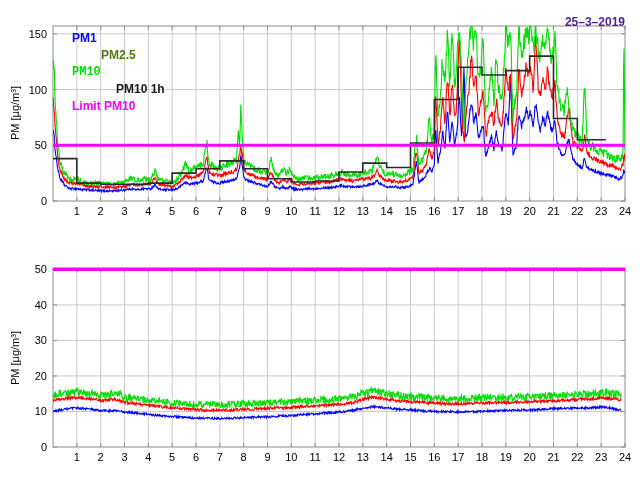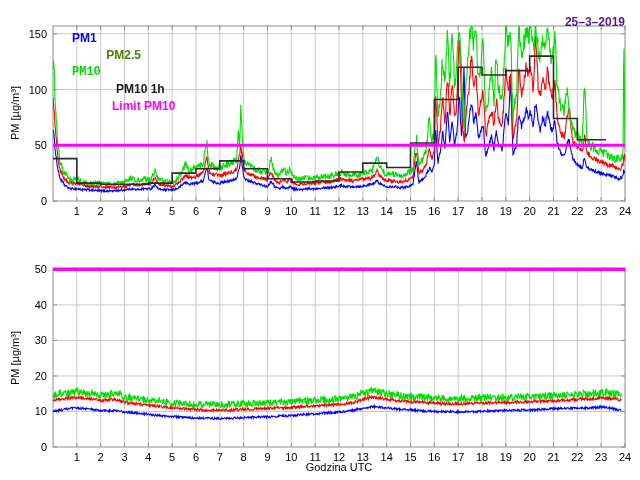--- a/index.html
+++ b/index.html
@@ -283,22 +283,21 @@
         <polyline points="53.0,398.5 53.5,396.6 54.0,394.3 54.4,393.6 54.9,398.8 55.4,391.6 55.9,397.4 56.3,394.3 56.8,395.1 57.3,397.2 57.8,395.0 58.2,394.9 58.7,396.4 59.2,390.9 59.7,390.2 60.1,394.8 60.6,390.1 61.1,396.9 61.6,395.2 62.1,395.1 62.5,393.8 63.0,395.7 63.5,392.0 64.0,391.9 64.4,391.7 64.9,392.2 65.4,390.5 65.9,390.8 66.3,392.7 66.8,396.5 67.3,395.4 67.8,391.2 68.3,389.6 68.7,396.0 69.2,391.8 69.7,396.9 70.2,390.3 70.6,394.9 71.1,392.0 71.6,390.6 72.1,393.3 72.5,389.3 73.0,392.4 73.5,393.7 74.0,389.5 74.5,396.3 74.9,393.7 75.4,389.9 75.9,390.6 76.4,388.1 76.8,391.3 77.3,389.4 77.8,388.5 78.3,395.8 78.7,392.8 79.2,395.7 79.7,389.9 80.2,393.7 80.6,391.8 81.1,390.1 81.6,391.3 82.1,394.2 82.6,393.1 83.0,394.8 83.5,389.4 84.0,393.8 84.5,390.5 84.9,394.8 85.4,392.1 85.9,397.1 86.4,394.6 86.8,391.0 87.3,392.3 87.8,396.5 88.3,393.2 88.8,393.3 89.2,391.0 89.7,397.1 90.2,394.0 90.7,394.2 91.1,395.4 91.6,391.6 92.1,390.3 92.6,393.1 93.0,395.4 93.5,392.0 94.0,394.6 94.5,395.8 94.9,391.8 95.4,391.8 95.9,394.4 96.4,396.6 96.9,394.4 97.3,392.9 97.8,393.9 98.3,397.8 98.8,397.2 99.2,395.1 99.7,396.8 100.2,398.5 100.7,393.7 101.1,391.3 101.6,394.8 102.1,393.3 102.6,392.8 103.1,392.7 103.5,396.9 104.0,394.8 104.5,393.0 105.0,398.4 105.4,391.6 105.9,394.1 106.4,396.9 106.9,397.1 107.3,392.1 107.8,395.4 108.3,392.5 108.8,395.0 109.2,397.7 109.7,398.2 110.2,391.1 110.7,397.5 111.2,391.4 111.6,390.6 112.1,392.5 112.6,395.4 113.1,395.2 113.5,395.9 114.0,394.8 114.5,392.1 115.0,391.8 115.4,393.8 115.9,394.2 116.4,391.6 116.9,394.5 117.4,395.4 117.8,392.6 118.3,395.3 118.8,390.9 119.3,396.3 119.7,393.5 120.2,391.1 120.7,392.7 121.2,394.9 121.6,392.7 122.1,398.6 122.6,398.2 123.1,398.7 123.5,399.8 124.0,396.8 124.5,399.2 125.0,395.2 125.5,394.9 125.9,396.3 126.4,397.0 126.9,401.2 127.4,400.6 127.8,400.3 128.3,394.6 128.8,400.2 129.3,394.8 129.7,394.2 130.2,400.8 130.7,395.3 131.2,399.1 131.7,401.4 132.1,397.0 132.6,398.8 133.1,396.2 133.6,396.3 134.0,397.2 134.5,395.2 135.0,399.2 135.5,397.2 135.9,398.2 136.4,399.6 136.9,400.2 137.4,395.9 137.8,396.3 138.3,396.7 138.8,401.5 139.3,399.8 139.8,400.2 140.2,397.6 140.7,397.2 141.2,397.7 141.7,398.3 142.1,398.2 142.6,396.6 143.1,402.7 143.6,396.0 144.0,403.2 144.5,399.5 145.0,397.0 145.5,402.2 146.0,400.2 146.4,403.3 146.9,399.1 147.4,398.2 147.9,399.6 148.3,401.9 148.8,401.3 149.3,400.6 149.8,403.6 150.2,400.0 150.7,401.0 151.2,400.3 151.7,402.9 152.1,397.9 152.6,398.3 153.1,400.1 153.6,400.3 154.1,399.1 154.5,398.0 155.0,402.3 155.5,401.9 156.0,403.0 156.4,400.1 156.9,400.1 157.4,401.1 157.9,402.3 158.3,402.6 158.8,398.8 159.3,398.0 159.8,402.5 160.2,401.3 160.7,401.6 161.2,400.0 161.7,400.2 162.2,401.1 162.6,403.3 163.1,402.4 163.6,398.8 164.1,401.2 164.5,403.5 165.0,404.1 165.5,404.8 166.0,400.3 166.4,398.9 166.9,404.7 167.4,399.6 167.9,400.1 168.4,401.9 168.8,402.2 169.3,403.0 169.8,402.9 170.3,404.4 170.7,405.4 171.2,406.3 171.7,403.1 172.2,404.7 172.6,405.0 173.1,404.4 173.6,405.6 174.1,401.8 174.5,400.1 175.0,404.6 175.5,405.8 176.0,404.0 176.5,399.7 176.9,402.4 177.4,400.6 177.9,401.0 178.4,402.0 178.8,405.2 179.3,406.0 179.8,400.1 180.3,404.5 180.7,401.1 181.2,402.8 181.7,405.3 182.2,402.5 182.7,405.9 183.1,404.6 183.6,401.7 184.1,404.1 184.6,404.9 185.0,401.9 185.5,401.5 186.0,401.3 186.5,405.0 186.9,406.6 187.4,402.8 187.9,404.9 188.4,405.6 188.8,403.9 189.3,406.9 189.8,400.8 190.3,406.6 190.8,404.8 191.2,405.3 191.7,403.8 192.2,407.6 192.7,406.2 193.1,406.7 193.6,401.2 194.1,407.7 194.6,405.3 195.0,404.5 195.5,404.8 196.0,405.8 196.5,403.5 197.0,406.0 197.4,406.7 197.9,405.3 198.4,405.4 198.9,401.8 199.3,401.7 199.8,404.2 200.3,403.5 200.8,401.1 201.2,403.5 201.7,406.9 202.2,407.6 202.7,406.0 203.1,404.9 203.6,406.2 204.1,404.1 204.6,404.0 205.1,404.7 205.5,402.9 206.0,402.1 206.5,403.3 207.0,401.2 207.4,405.3 207.9,403.9 208.4,402.7 208.9,403.8 209.3,402.3 209.8,407.7 210.3,402.9 210.8,402.0 211.3,405.8 211.7,404.0 212.2,406.1 212.7,402.1 213.2,403.0 213.6,403.5 214.1,401.4 214.6,404.2 215.1,405.3 215.5,407.0 216.0,402.8 216.5,404.0 217.0,407.2 217.4,402.0 217.9,406.0 218.4,405.6 218.9,402.5 219.4,404.1 219.8,405.5 220.3,407.8 220.8,406.0 221.3,405.0 221.7,401.3 222.2,407.1 222.7,403.2 223.2,406.8 223.6,405.8 224.1,406.0 224.6,406.9 225.1,403.6 225.6,406.7 226.0,403.5 226.5,406.1 227.0,404.6 227.5,406.9 227.9,405.8 228.4,400.8 228.9,404.9 229.4,401.4 229.8,407.5 230.3,406.0 230.8,405.8 231.3,402.8 231.7,401.0 232.2,402.8 232.7,402.5 233.2,401.8 233.7,402.8 234.1,401.4 234.6,404.8 235.1,406.0 235.6,407.0 236.0,403.7 236.5,405.2 237.0,407.1 237.5,401.8 237.9,402.7 238.4,401.2 238.9,404.8 239.4,407.0 239.9,405.0 240.3,407.2 240.8,400.8 241.3,406.4 241.8,404.9 242.2,401.0 242.7,402.0 243.2,400.6 243.7,401.3 244.1,404.7 244.6,401.3 245.1,406.0 245.6,406.3 246.0,403.6 246.5,402.3 247.0,406.8 247.5,406.8 248.0,401.7 248.4,401.0 248.9,404.3 249.4,405.9 249.9,401.6 250.3,404.6 250.8,404.0 251.3,405.5 251.8,404.8 252.2,406.2 252.7,404.8 253.2,400.9 253.7,401.6 254.2,400.7 254.6,402.2 255.1,405.6 255.6,404.8 256.1,401.0 256.5,404.6 257.0,404.9 257.5,404.9 258.0,400.6 258.4,406.7 258.9,405.0 259.4,402.7 259.9,400.6 260.3,400.7 260.8,405.3 261.3,405.1 261.8,402.4 262.3,401.7 262.7,406.0 263.2,400.6 263.7,404.2 264.2,403.7 264.6,400.5 265.1,405.5 265.6,405.4 266.1,402.5 266.5,402.8 267.0,399.9 267.5,401.6 268.0,400.5 268.5,400.5 268.9,403.7 269.4,404.9 269.9,401.6 270.4,399.3 270.8,405.2 271.3,405.1 271.8,403.0 272.3,405.4 272.7,403.0 273.2,400.3 273.7,403.5 274.2,400.0 274.6,402.9 275.1,400.1 275.6,400.1 276.1,405.8 276.6,403.8 277.0,401.9 277.5,401.7 278.0,401.8 278.5,401.7 278.9,399.6 279.4,401.3 279.9,400.3 280.4,402.0 280.8,404.6 281.3,398.8 281.8,399.5 282.3,401.3 282.8,401.9 283.2,405.5 283.7,401.3 284.2,400.2 284.7,401.0 285.1,405.7 285.6,401.9 286.1,401.8 286.6,400.6 287.0,405.5 287.5,404.3 288.0,400.3 288.5,401.2 288.9,399.7 289.4,400.0 289.9,403.1 290.4,402.4 290.9,399.0 291.3,404.6 291.8,401.2 292.3,398.8 292.8,404.3 293.2,400.2 293.7,400.0 294.2,399.7 294.7,403.5 295.1,398.6 295.6,403.2 296.1,402.2 296.6,398.7 297.1,401.6 297.5,398.6 298.0,399.0 298.5,401.7 299.0,398.3 299.4,403.6 299.9,397.8 300.4,398.9 300.9,401.0 301.3,402.5 301.8,399.2 302.3,402.0 302.8,403.0 303.2,399.4 303.7,399.2 304.2,398.8 304.7,398.6 305.2,403.2 305.6,397.5 306.1,402.9 306.6,404.2 307.1,403.4 307.5,397.4 308.0,404.1 308.5,403.6 309.0,398.2 309.4,400.6 309.9,400.3 310.4,398.3 310.9,402.9 311.4,398.6 311.8,403.2 312.3,402.3 312.8,402.5 313.3,398.2 313.7,401.3 314.2,397.2 314.7,397.7 315.2,398.4 315.6,399.2 316.1,402.8 316.6,401.8 317.1,399.5 317.5,400.7 318.0,402.5 318.5,399.1 319.0,401.7 319.5,401.5 319.9,401.2 320.4,402.5 320.9,397.0 321.4,398.0 321.8,398.9 322.3,399.4 322.8,396.8 323.3,396.5 323.7,403.4 324.2,396.2 324.7,403.4 325.2,399.7 325.7,397.4 326.1,402.0 326.6,401.4 327.1,399.7 327.6,400.8 328.0,401.4 328.5,403.1 329.0,399.7 329.5,398.9 329.9,402.6 330.4,400.2 330.9,400.9 331.4,399.6 331.8,400.1 332.3,396.4 332.8,401.3 333.3,402.4 333.8,402.0 334.2,397.7 334.7,396.1 335.2,395.7 335.7,400.8 336.1,400.1 336.6,396.8 337.1,401.0 337.6,397.8 338.0,401.7 338.5,398.4 339.0,396.3 339.5,396.0 340.0,397.8 340.4,401.7 340.9,395.9 341.4,399.9 341.9,397.0 342.3,398.8 342.8,396.6 343.3,399.1 343.8,396.1 344.2,397.7 344.7,398.3 345.2,396.1 345.7,395.9 346.1,396.4 346.6,398.9 347.1,396.8 347.6,401.3 348.1,396.8 348.5,397.7 349.0,398.7 349.5,397.2 350.0,394.0 350.4,394.1 350.9,397.9 351.4,394.6 351.9,399.3 352.3,393.7 352.8,395.9 353.3,394.3 353.8,395.0 354.3,399.1 354.7,395.6 355.2,394.0 355.7,397.8 356.2,398.0 356.6,399.3 357.1,399.1 357.6,391.8 358.1,395.9 358.5,394.1 359.0,394.7 359.5,393.2 360.0,396.3 360.4,394.5 360.9,390.5 361.4,391.6 361.9,393.1 362.4,390.0 362.8,392.2 363.3,390.9 363.8,394.9 364.3,392.1 364.7,395.3 365.2,396.0 365.7,391.9 366.2,389.6 366.6,393.4 367.1,389.4 367.6,396.2 368.1,395.8 368.6,395.0 369.0,388.7 369.5,391.7 370.0,389.0 370.5,391.5 370.9,388.0 371.4,387.7 371.9,392.9 372.4,392.4 372.8,388.6 373.3,390.7 373.8,391.0 374.3,387.8 374.7,390.3 375.2,387.9 375.7,393.0 376.2,389.6 376.7,391.0 377.1,391.3 377.6,395.3 378.1,389.2 378.6,388.7 379.0,394.7 379.5,392.9 380.0,389.2 380.5,391.7 380.9,394.8 381.4,396.1 381.9,389.4 382.4,391.0 382.9,391.7 383.3,389.7 383.8,389.9 384.3,393.9 384.8,396.4 385.2,396.7 385.7,391.6 386.2,392.8 386.7,391.7 387.1,394.6 387.6,396.8 388.1,394.5 388.6,394.2 389.0,391.0 389.5,392.0 390.0,397.4 390.5,395.0 391.0,392.1 391.4,397.8 391.9,391.9 392.4,398.0 392.9,393.5 393.3,392.3 393.8,393.7 394.3,393.5 394.8,395.6 395.2,397.3 395.7,395.5 396.2,393.1 396.7,396.4 397.2,391.2 397.6,392.6 398.1,396.1 398.6,392.0 399.1,397.5 399.5,398.6 400.0,395.5 400.5,399.0 401.0,392.0 401.4,396.5 401.9,396.2 402.4,399.0 402.9,397.7 403.3,397.3 403.8,392.8 404.3,399.1 404.8,399.7 405.3,398.4 405.7,393.6 406.2,397.8 406.7,397.7 407.2,393.8 407.6,399.3 408.1,395.4 408.6,394.9 409.1,394.0 409.5,395.1 410.0,400.2 410.5,393.9 411.0,393.1 411.5,400.0 411.9,394.3 412.4,397.2 412.9,394.6 413.4,400.0 413.8,396.3 414.3,397.3 414.8,400.5 415.3,400.0 415.7,396.7 416.2,395.3 416.7,396.8 417.2,396.2 417.6,399.4 418.1,395.1 418.6,394.5 419.1,393.3 419.6,399.5 420.0,396.0 420.5,393.7 421.0,395.6 421.5,394.7 421.9,399.4 422.4,399.1 422.9,394.5 423.4,394.8 423.8,397.8 424.3,400.6 424.8,394.4 425.3,399.2 425.8,398.9 426.2,398.6 426.7,395.0 427.2,401.3 427.7,394.3 428.1,398.2 428.6,394.5 429.1,394.8 429.6,398.9 430.0,396.4 430.5,401.4 431.0,395.2 431.5,401.1 431.9,398.0 432.4,399.1 432.9,399.9 433.4,399.1 433.9,397.1 434.3,398.1 434.8,398.5 435.3,396.4 435.8,396.5 436.2,395.3 436.7,400.7 437.2,399.4 437.7,396.6 438.1,399.1 438.6,394.5 439.1,398.2 439.6,396.6 440.1,399.1 440.5,401.8 441.0,399.3 441.5,399.9 442.0,395.4 442.4,398.0 442.9,399.2 443.4,394.9 443.9,400.8 444.3,396.9 444.8,399.1 445.3,398.8 445.8,401.0 446.2,399.0 446.7,400.8 447.2,402.4 447.7,398.9 448.2,401.6 448.6,402.1 449.1,397.4 449.6,400.3 450.1,396.7 450.5,400.8 451.0,397.5 451.5,397.2 452.0,401.3 452.4,398.0 452.9,399.7 453.4,397.3 453.9,399.5 454.4,396.1 454.8,400.1 455.3,396.5 455.8,400.4 456.3,398.1 456.7,396.7 457.2,399.1 457.7,400.3 458.2,402.4 458.6,399.9 459.1,398.0 459.6,396.8 460.1,402.4 460.5,400.3 461.0,396.1 461.5,395.0 462.0,399.7 462.5,399.0 462.9,399.5 463.4,395.8 463.9,402.1 464.4,396.1 464.8,396.9 465.3,398.4 465.8,401.6 466.3,400.9 466.7,398.2 467.2,400.1 467.7,401.6 468.2,399.6 468.7,398.4 469.1,398.7 469.6,400.6 470.1,400.8 470.6,398.4 471.0,401.0 471.5,395.2 472.0,397.9 472.5,396.3 472.9,395.1 473.4,398.0 473.9,398.5 474.4,397.5 474.8,400.8 475.3,397.7 475.8,394.5 476.3,400.7 476.8,399.6 477.2,396.6 477.7,400.2 478.2,394.2 478.7,400.5 479.1,398.4 479.6,394.0 480.1,398.5 480.6,401.0 481.0,396.0 481.5,401.1 482.0,395.7 482.5,397.5 483.0,394.1 483.4,395.9 483.9,395.5 484.4,400.9 484.9,399.6 485.3,394.2 485.8,398.6 486.3,396.3 486.8,400.4 487.2,396.1 487.7,393.8 488.2,398.7 488.7,397.3 489.1,396.3 489.6,399.5 490.1,395.9 490.6,394.1 491.1,400.1 491.5,399.4 492.0,397.6 492.5,397.0 493.0,395.9 493.4,395.6 493.9,396.6 494.4,395.9 494.9,395.9 495.3,397.0 495.8,400.0 496.3,400.2 496.8,399.3 497.3,396.7 497.7,396.2 498.2,401.0 498.7,394.2 499.2,398.0 499.6,400.3 500.1,397.4 500.6,397.3 501.1,394.3 501.5,400.9 502.0,397.8 502.5,398.8 503.0,393.5 503.4,397.6 503.9,400.1 504.4,396.5 504.9,396.2 505.4,398.6 505.8,396.0 506.3,399.4 506.8,400.2 507.3,400.9 507.7,396.6 508.2,400.6 508.7,395.0 509.2,399.5 509.6,396.2 510.1,398.1 510.6,394.2 511.1,396.6 511.6,393.8 512.0,396.6 512.5,400.6 513.0,399.9 513.5,400.2 513.9,397.5 514.4,398.9 514.9,396.7 515.4,396.3 515.8,394.2 516.3,395.8 516.8,397.9 517.3,398.1 517.7,395.7 518.2,393.7 518.7,393.9 519.2,398.1 519.7,397.1 520.1,397.8 520.6,394.1 521.1,394.5 521.6,396.6 522.0,400.3 522.5,395.3 523.0,397.8 523.5,394.5 523.9,400.5 524.4,398.7 524.9,398.5 525.4,397.0 525.9,394.0 526.3,400.0 526.8,395.5 527.3,393.5 527.8,393.2 528.2,395.3 528.7,395.9 529.2,395.1 529.7,397.5 530.1,396.7 530.6,396.7 531.1,399.6 531.6,397.4 532.0,397.4 532.5,394.8 533.0,395.7 533.5,395.0 534.0,400.2 534.4,395.5 534.9,394.9 535.4,393.7 535.9,398.7 536.3,394.4 536.8,394.6 537.3,394.6 537.8,394.4 538.2,397.7 538.7,397.7 539.2,394.3 539.7,399.6 540.2,392.8 540.6,399.0 541.1,398.9 541.6,394.9 542.1,396.9 542.5,393.6 543.0,393.7 543.5,396.3 544.0,394.5 544.4,394.6 544.9,399.4 545.4,392.4 545.9,396.8 546.3,398.9 546.8,397.5 547.3,397.9 547.8,393.3 548.3,395.5 548.7,392.4 549.2,392.3 549.7,398.6 550.2,392.7 550.6,399.7 551.1,393.8 551.6,393.3 552.1,399.4 552.5,394.0 553.0,395.7 553.5,394.1 554.0,392.4 554.5,395.6 554.9,392.5 555.4,397.2 555.9,395.3 556.4,394.2 556.8,395.9 557.3,398.0 557.8,397.9 558.3,393.8 558.7,396.7 559.2,393.6 559.7,398.2 560.2,396.3 560.6,393.3 561.1,395.9 561.6,396.1 562.1,398.1 562.6,392.2 563.0,396.1 563.5,392.4 564.0,397.9 564.5,393.0 564.9,393.1 565.4,398.6 565.9,394.5 566.4,397.7 566.8,393.2 567.3,392.1 567.8,393.0 568.3,394.2 568.8,394.2 569.2,394.3 569.7,395.4 570.2,395.9 570.7,395.4 571.1,394.1 571.6,392.6 572.1,396.1 572.6,394.3 573.0,395.6 573.5,396.3 574.0,398.5 574.5,394.0 574.9,391.7 575.4,393.1 575.9,392.3 576.4,393.3 576.9,394.2 577.3,397.2 577.8,395.0 578.3,397.3 578.8,391.4 579.2,394.7 579.7,394.8 580.2,392.3 580.7,393.6 581.1,392.4 581.6,395.3 582.1,395.9 582.6,396.9 583.1,393.9 583.5,390.5 584.0,390.8 584.5,391.9 585.0,392.7 585.4,392.0 585.9,397.2 586.4,392.5 586.9,396.8 587.3,397.4 587.8,390.8 588.3,393.8 588.8,396.9 589.2,396.6 589.7,391.5 590.2,395.3 590.7,391.8 591.2,394.9 591.6,396.2 592.1,393.7 592.6,392.5 593.1,391.4 593.5,389.5 594.0,397.0 594.5,393.8 595.0,392.2 595.4,389.5 595.9,396.2 596.4,395.0 596.9,394.0 597.4,392.7 597.8,393.1 598.3,396.5 598.8,396.0 599.3,390.3 599.7,393.0 600.2,395.9 600.7,389.7 601.2,394.3 601.6,389.6 602.1,392.8 602.6,389.0 603.1,395.5 603.5,395.6 604.0,394.5 604.5,394.4 605.0,394.8 605.5,389.3 605.9,396.5 606.4,389.1 606.9,389.6 607.4,392.5 607.8,392.4 608.3,394.4 608.8,390.3 609.3,395.3 609.7,396.3 610.2,390.5 610.7,393.5 611.2,396.8 611.7,393.5 612.1,390.1 612.6,392.6 613.1,390.0 613.6,394.9 614.0,397.2 614.5,397.5 615.0,391.1 615.5,392.1 615.9,397.2 616.4,391.1 616.9,392.8 617.4,390.4 617.8,393.5 618.3,395.9 618.8,391.5 619.3,393.7 619.8,395.3 620.2,395.4 620.7,397.4 621.2,393.2" fill="none" stroke="#00dd00" stroke-width="1.1" clip-path="url(#clip1)"></polyline>
         <line x1="53" y1="269.42063492063494" x2="625" y2="269.42063492063494" stroke="#ff00ff" stroke-width="3.2"></line>
       </g>
     </svg>
 
   <div class="fig-title">25–3–2019</div>
 
   <div class="ylab" style="left:15px;top:113px;">PM [µg/m³]</div>
   <div class="ylab" style="left:15px;top:358px;">PM [µg/m³]</div>
 
-  <div class="xlab">Godzina UTC</div>
 
   <div class="legend">
     <div class="legend-item" style="color: rgb(0, 0, 255);">PM1</div>
     <div class="legend-item" style="color: #4d7c0f; text-align: center;">PM2.5</div>
     <div class="legend-item" style="color: rgb(0, 221, 0); font-family: Liberation Mono, monospace;">PM10</div>
     <div class="legend-item" style="color: rgb(26, 26, 26); padding-left: 44px;">PM10 1h</div>
-    <div class="legend-item" style="color: rgb(255, 0, 255); margin-left: 40px;">Limit PM10</div>
+    <div class="legend-item" style="color: rgb(255, 0, 255);">Limit PM10</div>
   </div>
 </div>
 
 </body></html>

